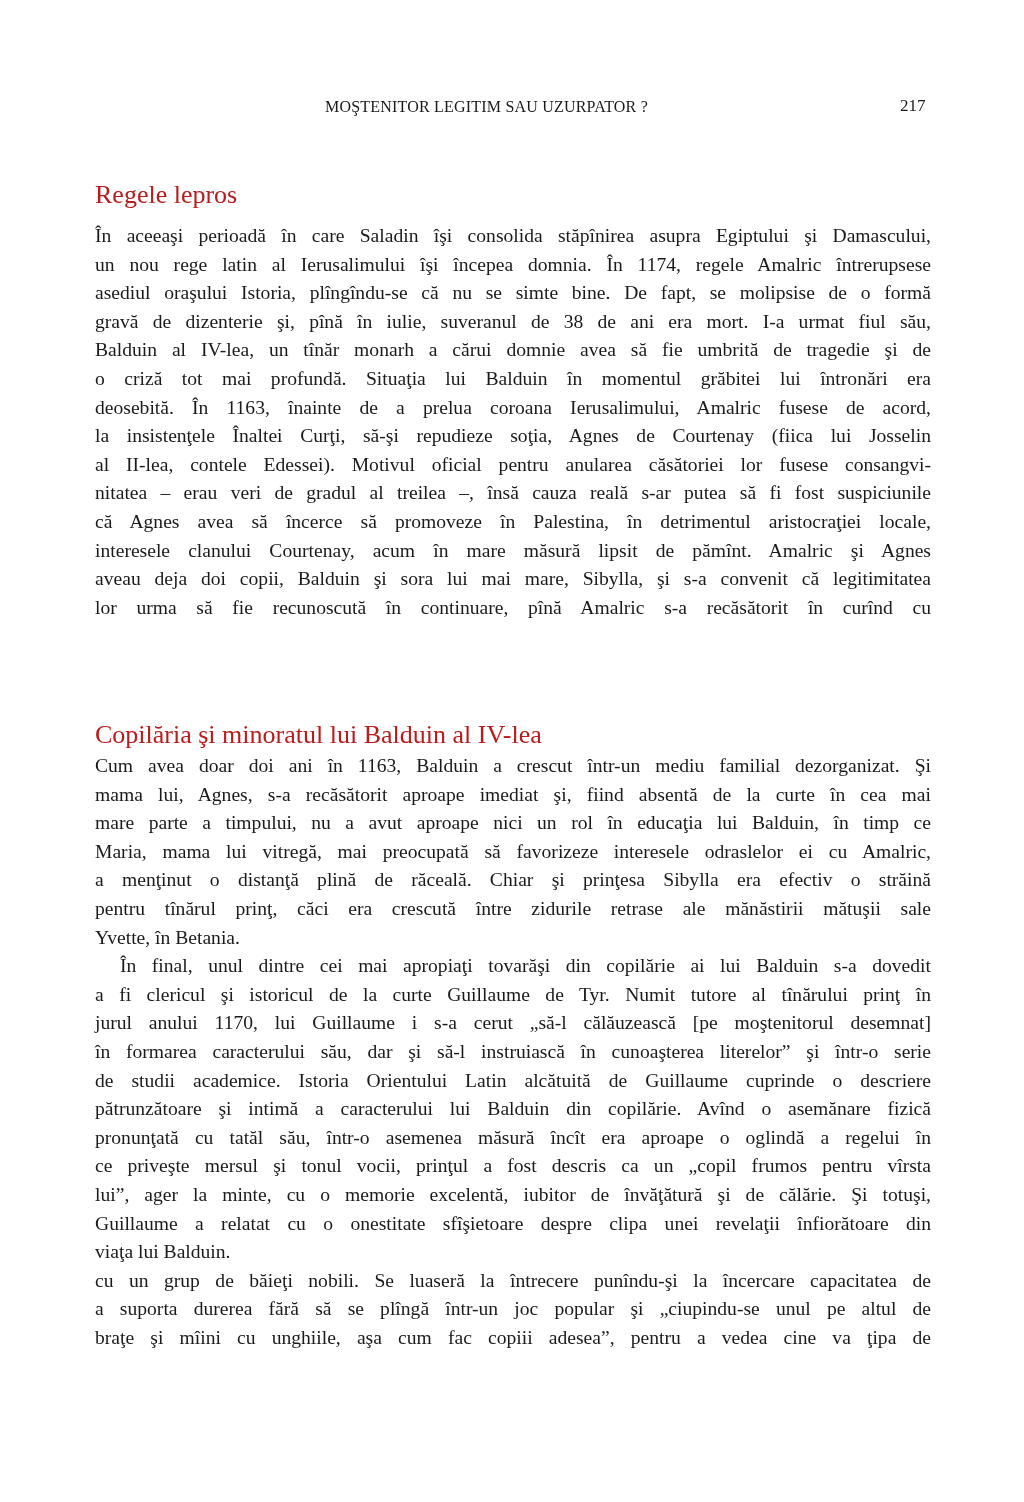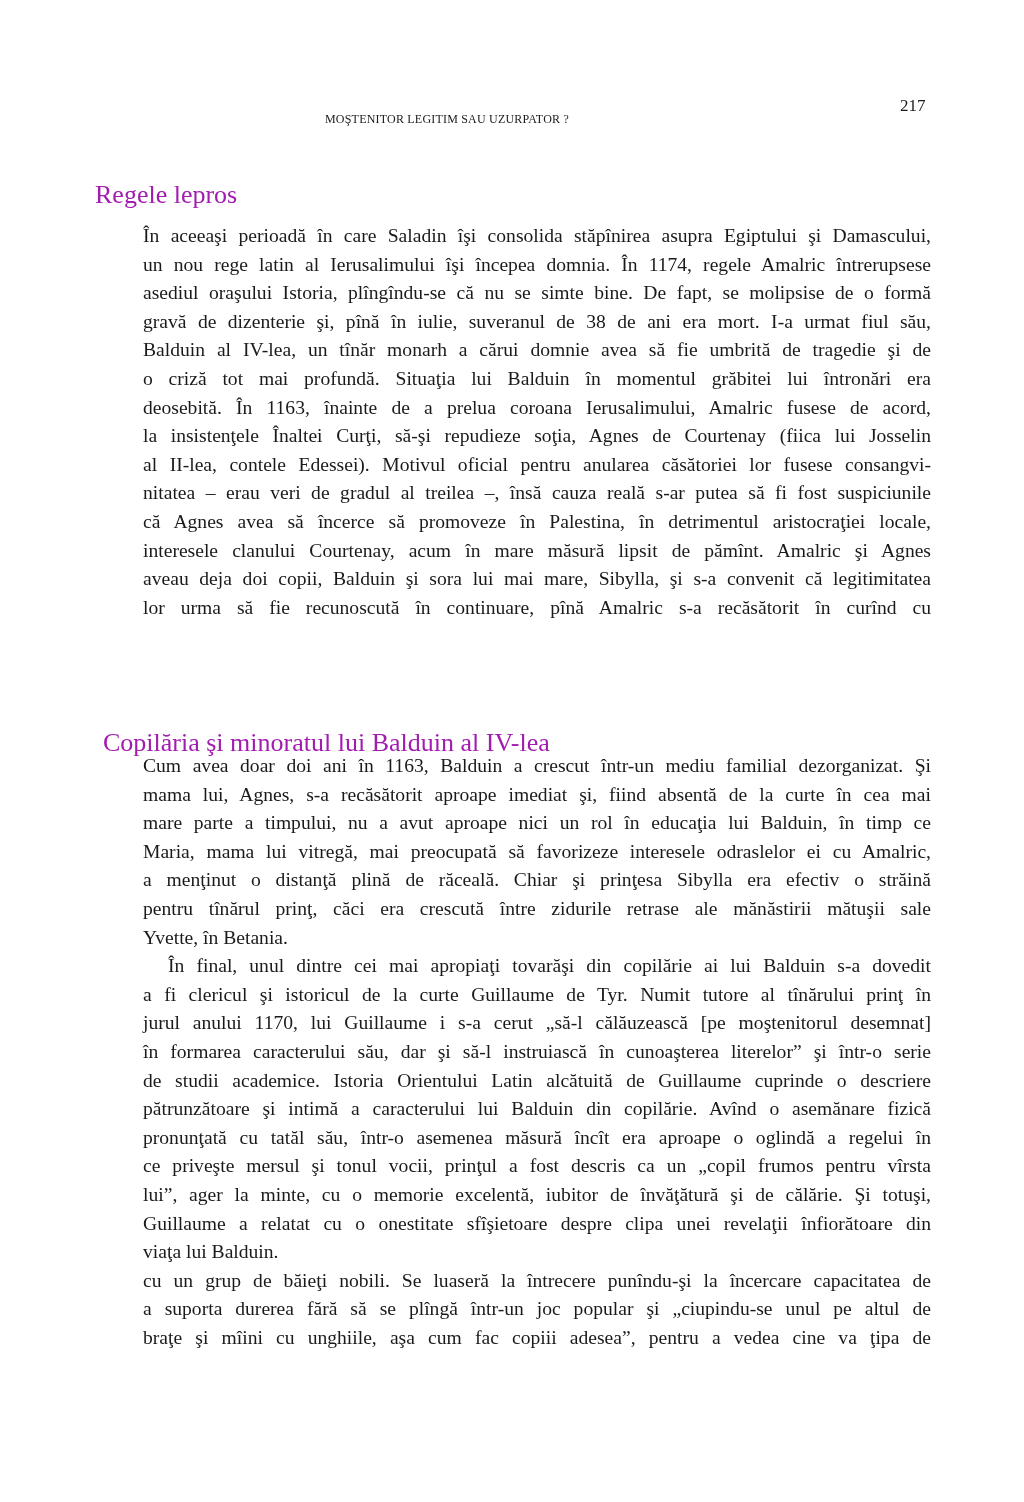--- a/index.html
+++ b/index.html
@@ -1,25 +1,25 @@
 <!DOCTYPE html>
 <html><head>
 <meta charset="utf-8">
 <style>
   html, body { margin: 0; padding: 0; background: #ffffff; }
   body { width: 1024px; height: 1502px; position: relative; overflow: hidden;
          font-family: "Liberation Serif", "DejaVu Serif", serif; color: #1a1a1a; }
   .running-head { position: absolute; top: 96px; left: 0; width: 1024px; height: 24px; }
-  .running-title { position: absolute; left: 325px; top: 16px; font-size: 12px; letter-spacing: 0.2px; white-space: nowrap; }
+  .running-title { position: absolute; left: 325px; top: 2px; font-size: 16px; letter-spacing: 0.2px; white-space: nowrap; }
   .page-number { position: absolute; left: 900px; top: 0; font-size: 17px; white-space: nowrap; }
-  .section-title { position: absolute; left: 95px; font-size: 26px; white-space: nowrap; color: #a21caf; }
+  .section-title { position: absolute; left: 95px; font-size: 26px; white-space: nowrap; color: #b91c1c; }
   .section-title.t1 { top: 180px; }
   .section-title.t2 { top: 720px; }
   .block { position: absolute; left: 95px; width: 836px; }
-  .line { height: 28.6px; line-height: 28.6px; font-size: 19.6px; white-space: nowrap; text-align: justify; text-align-last: justify; margin-left: 48px; }
+  .line { height: 28.6px; line-height: 28.6px; font-size: 19.6px; white-space: nowrap; text-align: justify; text-align-last: justify; }
   .line.last { text-align-last: left; }
   .line.indent { padding-left: 25px; }
   .b1 { top: 222px; }
   .b2 { top: 752px; }
 </style>
 </head>
 <body>
 
 <div class="running-head">
   <span class="running-title">MOŞTENITOR LEGITIM SAU UZURPATOR ?</span>
@@ -40,21 +40,21 @@
     <div class="line">la insistenţele Înaltei Curţi, să-şi repudieze soţia, Agnes de Courtenay (fiica lui Josselin</div>
     <div class="line">al II-lea, contele Edessei). Motivul oficial pentru anularea căsătoriei lor fusese consangvi-</div>
     <div class="line">nitatea – erau veri de gradul al treilea –, însă cauza reală s-ar putea să fi fost suspiciunile</div>
     <div class="line">că Agnes avea să încerce să promoveze în Palestina, în detrimentul aristocraţiei locale,</div>
     <div class="line">interesele clanului Courtenay, acum în mare măsură lipsit de pămînt. Amalric şi Agnes</div>
     <div class="line">aveau deja doi copii, Balduin şi sora lui mai mare, Sibylla, şi s-a convenit că legitimitatea</div>
     <div class="line">lor urma să fie recunoscută în continuare, pînă Amalric s-a recăsătorit în curînd cu</div>
   </div>
 </div>
 
-<h2 class="section-title t2" style="margin:8px;font-weight:normal;">Copilăria şi minoratul lui Balduin al IV-lea</h2>
+<h2 class="section-title t2" style="margin:0;font-weight:normal;">Copilăria şi minoratul lui Balduin al IV-lea</h2>
 
 <div class="block b2">
   <div>
     <div class="line">Cum avea doar doi ani în 1163, Balduin a crescut într-un mediu familial dezorganizat. Şi</div>
     <div class="line">mama lui, Agnes, s-a recăsătorit aproape imediat şi, fiind absentă de la curte în cea mai</div>
     <div class="line">mare parte a timpului, nu a avut aproape nici un rol în educaţia lui Balduin, în timp ce</div>
     <div class="line">Maria, mama lui vitregă, mai preocupată să favorizeze interesele odraslelor ei cu Amalric,</div>
     <div class="line">a menţinut o distanţă plină de răceală. Chiar şi prinţesa Sibylla era efectiv o străină</div>
     <div class="line">pentru tînărul prinţ, căci era crescută între zidurile retrase ale mănăstirii mătuşii sale</div>
     <div class="line last">Yvette, în Betania.</div>

